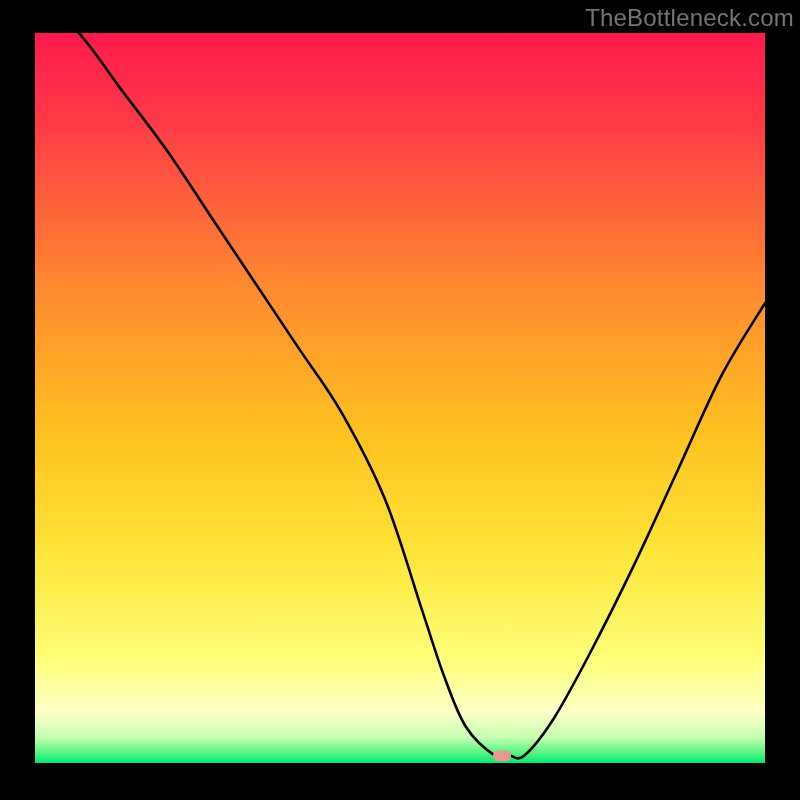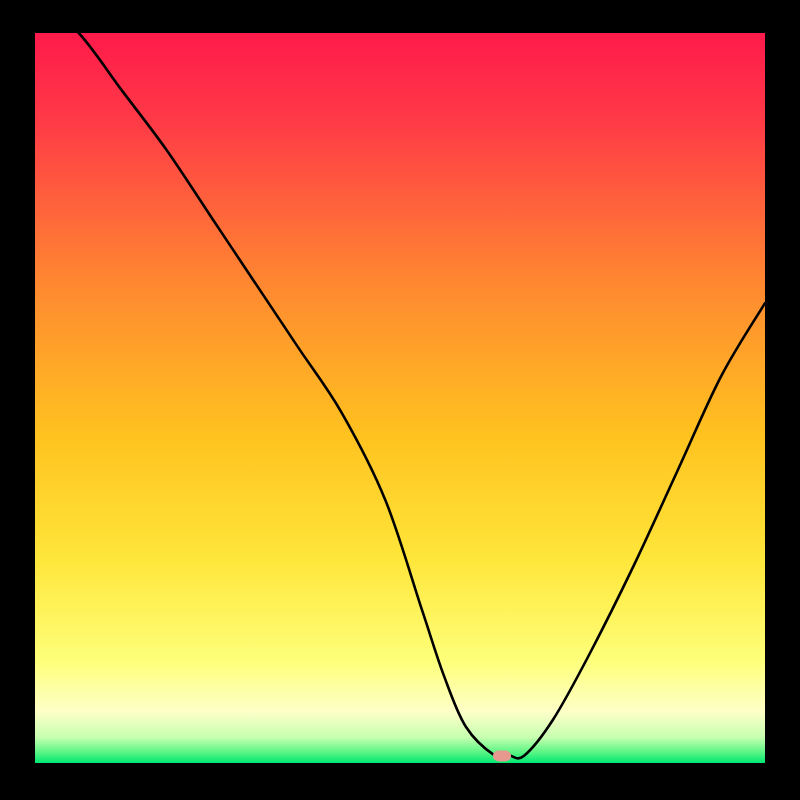--- a/index.html
+++ b/index.html
@@ -48,20 +48,21 @@
     background: #e5998f;
     z-index: 4;
     transform: translate(-50%, -50%);
   }
 </style>
 </head>
 <body>
 
 <div class="frame">
 
+  <div class="watermark">TheBottleneck.com</div>
 
   <div class="plot-area">
     <svg class="gradient-bg" viewBox="0 0 730 730" preserveAspectRatio="none" width="730" height="730">
       <defs>
         <linearGradient id="bg-grad" x1="0" y1="0" x2="0" y2="1">
           <stop offset="0%" stop-color="#ff1a4b"></stop>
           <stop offset="12%" stop-color="#ff3a47"></stop>
           <stop offset="35%" stop-color="#ff8a30"></stop>
           <stop offset="55%" stop-color="#ffc21f"></stop>
           <stop offset="72%" stop-color="#ffe63a"></stop>

